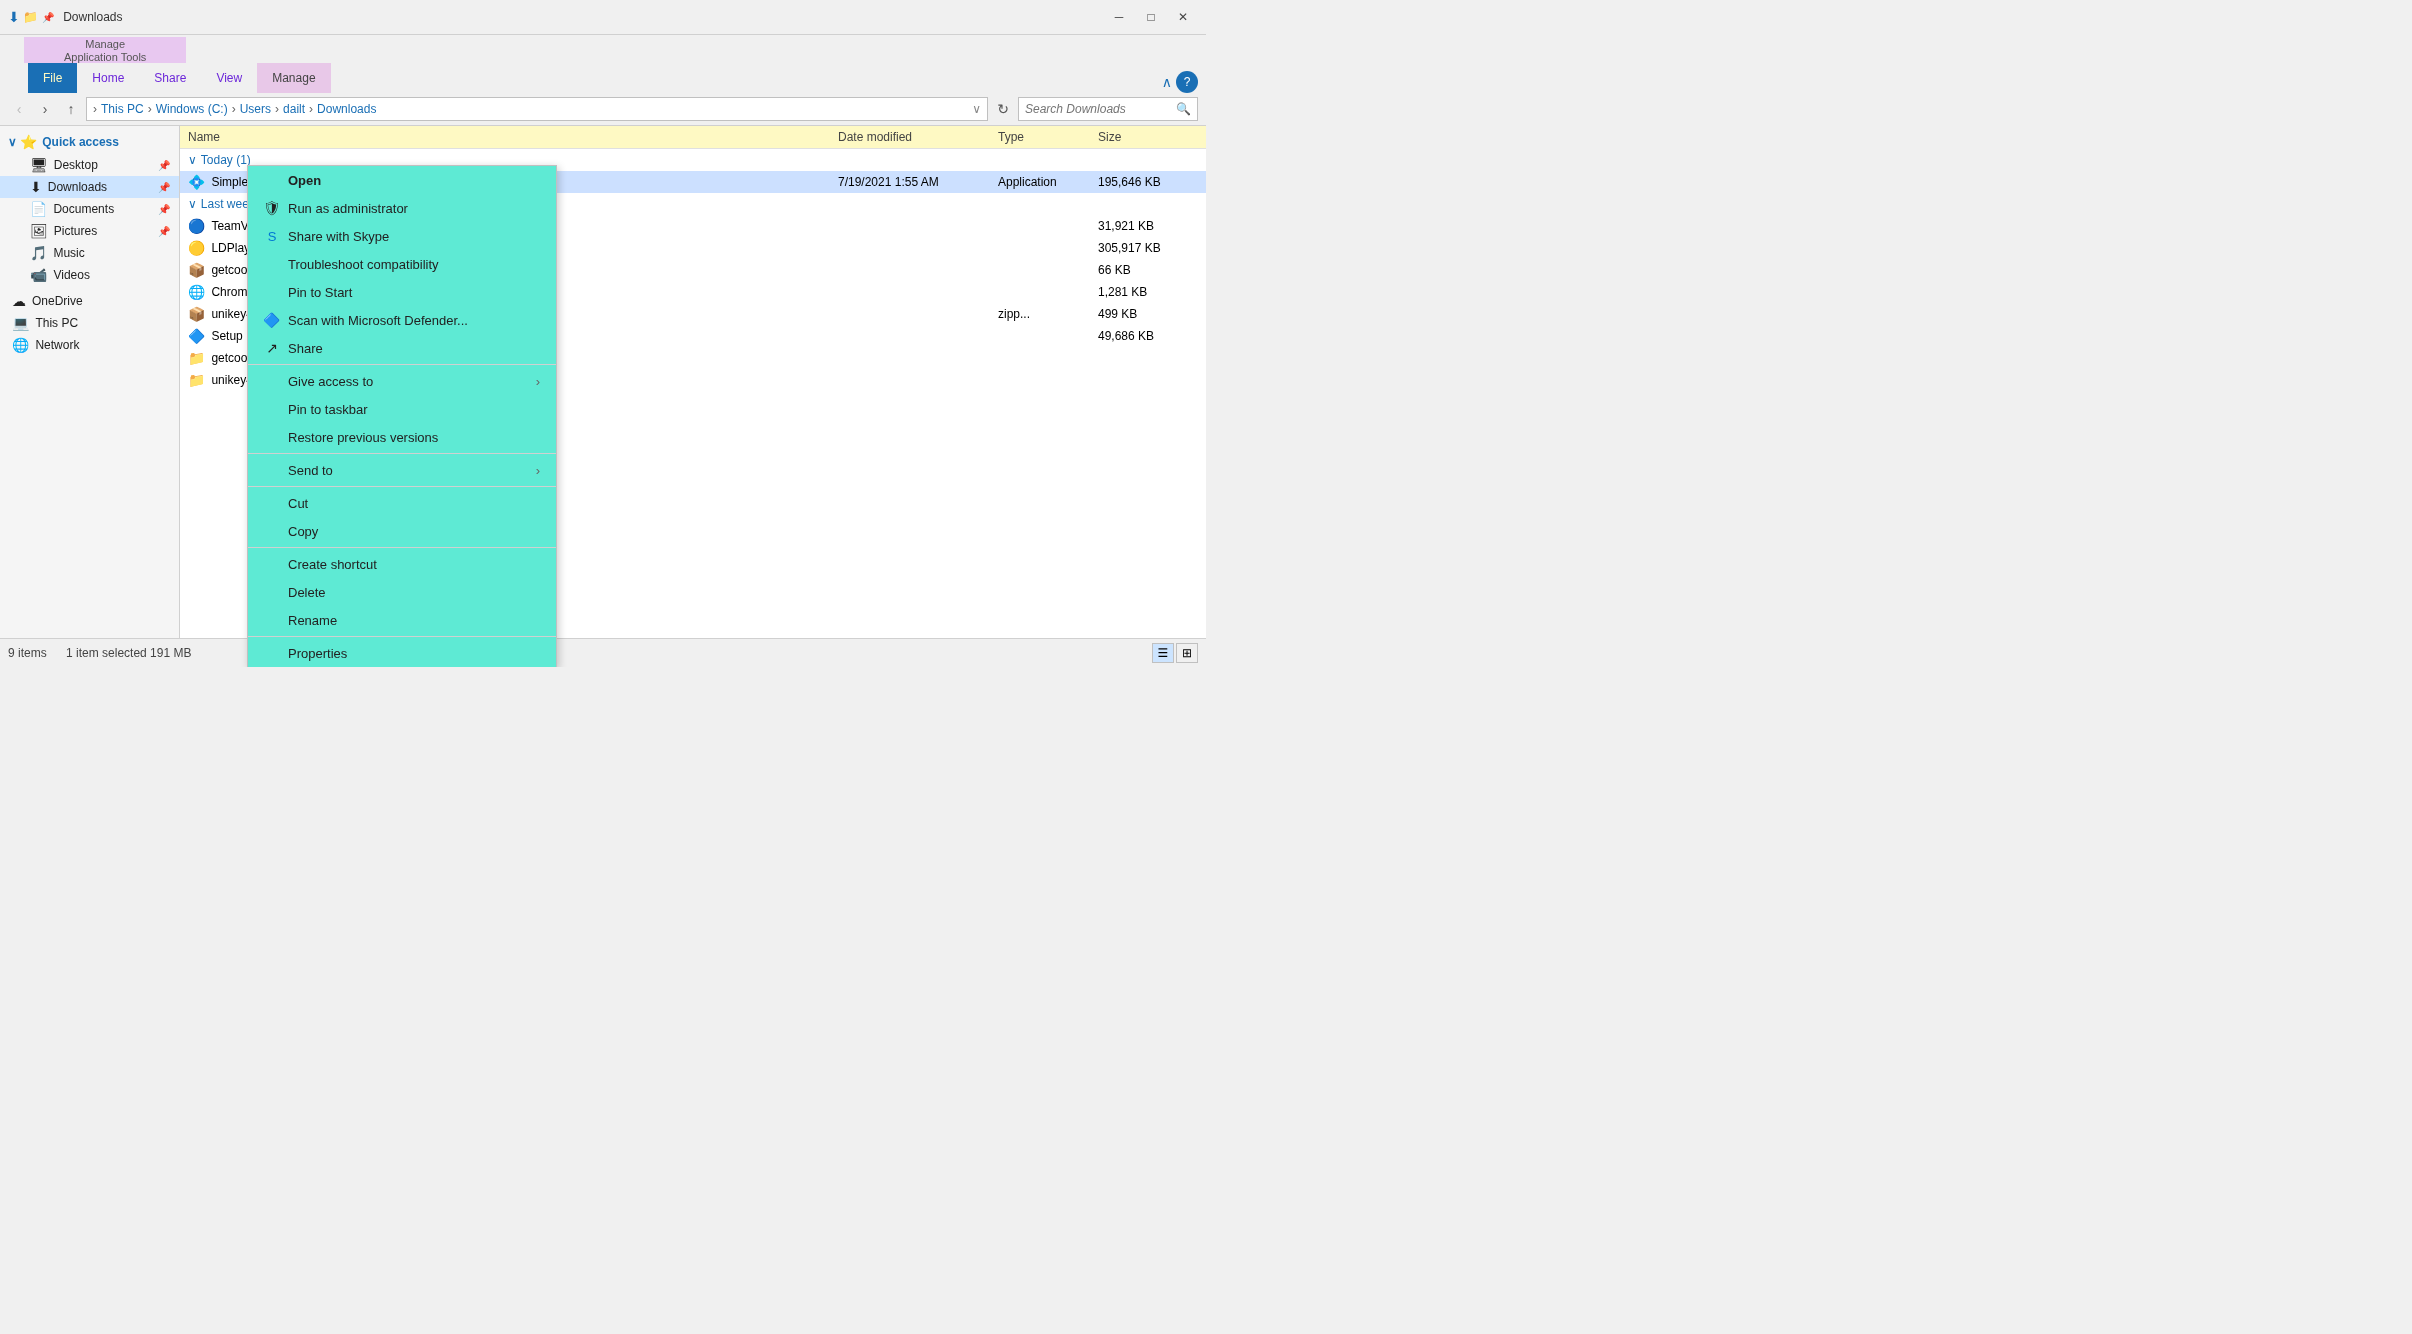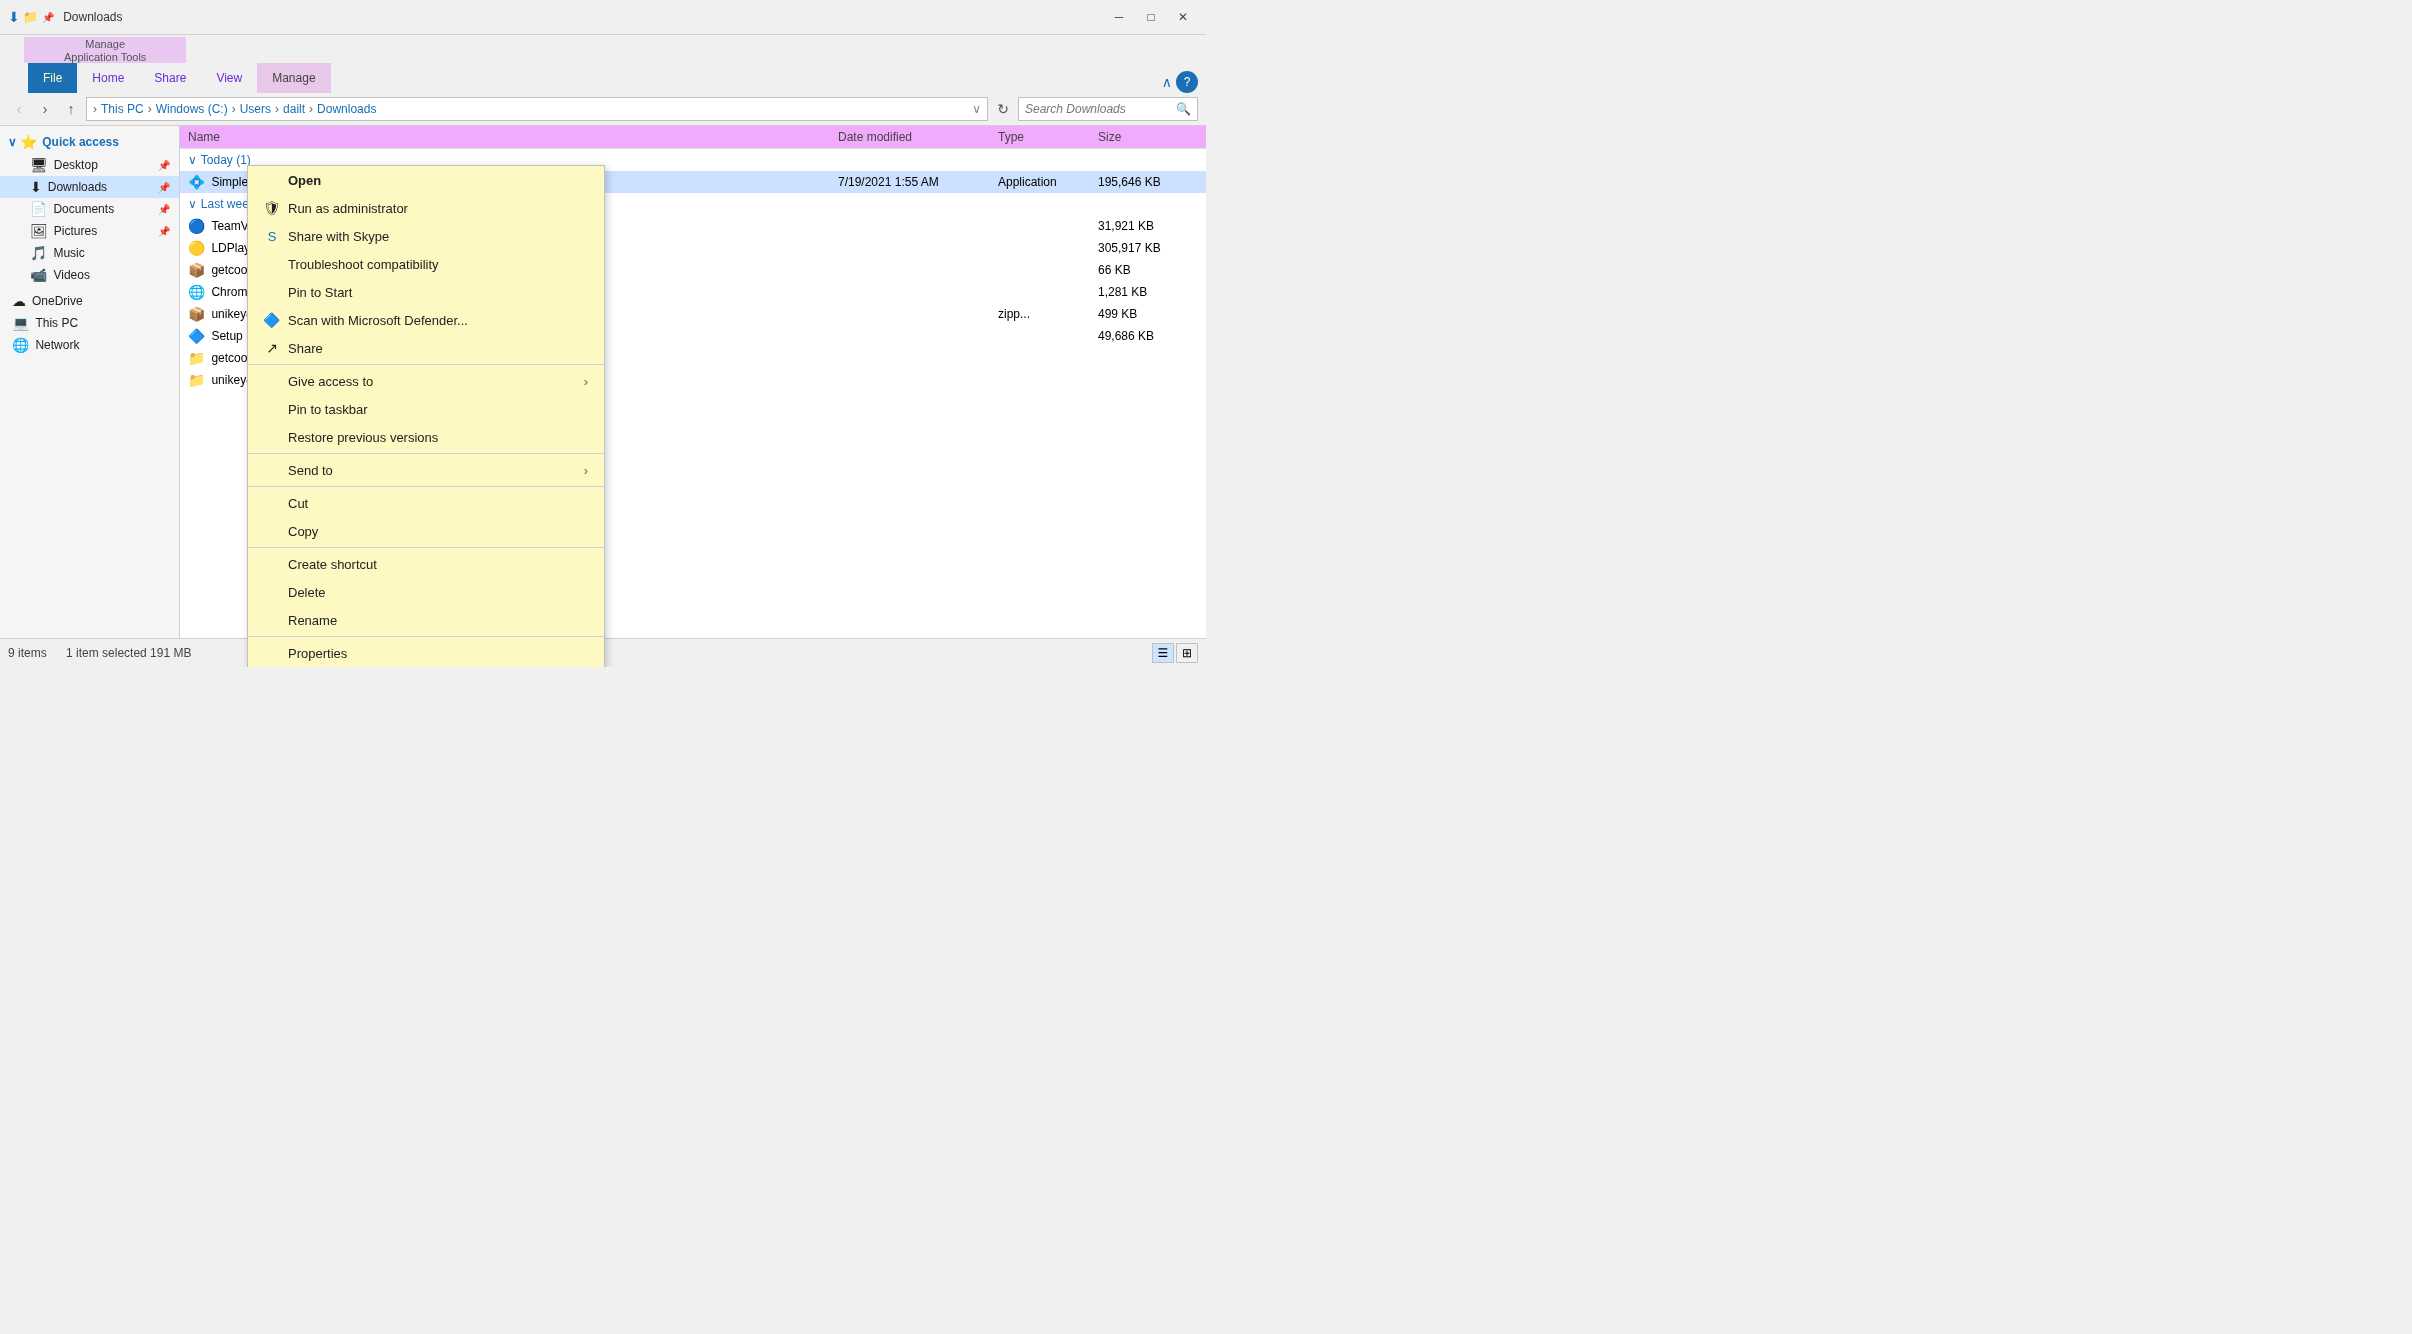--- a/index.html
+++ b/index.html
@@ -171,21 +171,21 @@
     .file-area {
       flex: 1;
       background: white;
       overflow: auto;
     }
     .file-header {
       display: grid;
       grid-template-columns: 1fr 160px 100px 100px;
       padding: 4px 8px;
       border-bottom: 1px solid #e0e0e0;
-      background: #f0abfc;
+      background: #fef9c3;
       font-size: 12px;
       color: #444;
     }
     .file-header-col {
       cursor: pointer;
     }
     .section-header {
       padding: 4px 8px;
       font-size: 12px;
       color: #1a6fb5;
@@ -237,22 +237,22 @@
       align-items: center;
       justify-content: center;
     }
     .view-btn.active { background: #cce4ff; }
 
     
     .context-menu {
       position: absolute;
       top: 165px;
       left: 247px;
-      width: 358px;
-      background: #fef9c3;
+      width: 310px;
+      background: #5eead4;
       border: 1px solid #c0c0c0;
       box-shadow: 2px 2px 8px rgba(0,0,0,0.2);
       z-index: 1000;
       font-size: 13px;
     }
     .ctx-item {
       display: flex;
       align-items: center;
       padding: 6px 16px;
       cursor: pointer;

